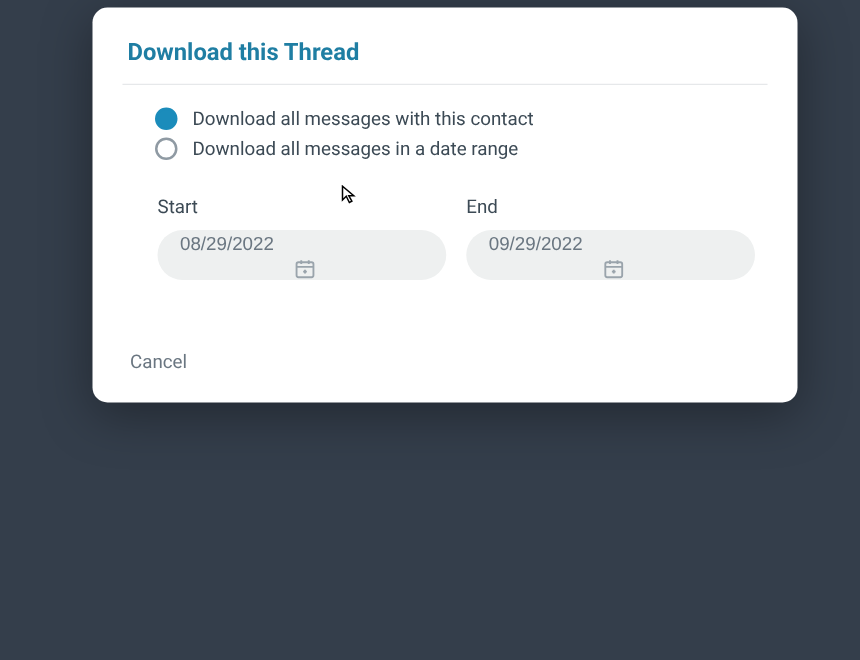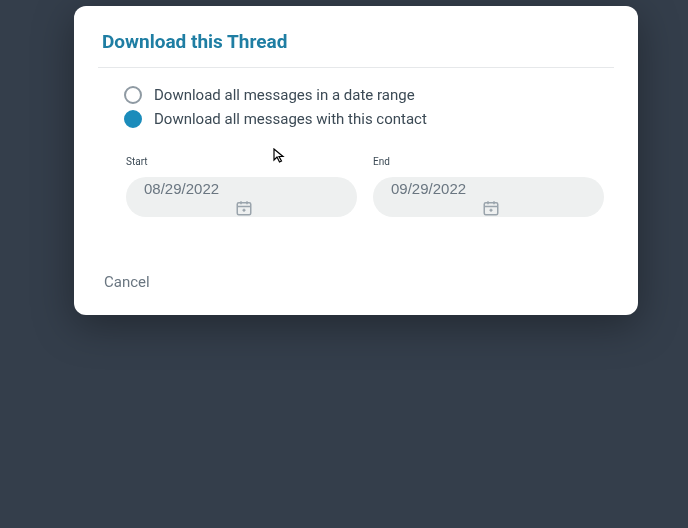--- a/index.html
+++ b/index.html
@@ -70,21 +70,21 @@
       display: flex;
       gap: 16px;
       padding-left: 24px;
       padding-right: 24px;
     }
     .date-col {
       flex: 1;
     }
     .date-label {
       color: #3c4a55;
-      font-size: 10px;
+      font-size: 15px;
       margin-bottom: 10px;
       display: block;
     }
     .date-input {
       background: #eef0f0;
       border-radius: 22px;
       height: 40px;
       display: flex;
       align-items: center;
       padding: 0 14px 0 18px;
@@ -141,30 +141,30 @@
 <body>
 
 <div class="backdrop"></div>
 
 <div class="dialog">
   <div class="dialog-title">Download this Thread</div>
   <div class="divider"></div>
 
   <div class="radio-group">
     <div class="radio-row">
+      <div class="radio-outer selected">
+        
+      </div>
+      <span class="radio-label">Download all messages with this contact</span>
+    </div>
+    <div class="radio-row">
       <div class="radio-outer">
         
       </div>
       <span class="radio-label">Download all messages in a date range</span>
-    </div>
-    <div class="radio-row">
-      <div class="radio-outer selected">
-        
-      </div>
-      <span class="radio-label">Download all messages with this contact</span>
     </div>
   </div>
 
   <div class="date-row">
     <div class="date-col">
       <span class="date-label">Start</span>
       <div class="date-input">
         <input class="date-value" value="08/29/2022" style="">
         <svg class="cal-icon" viewBox="0 0 24 24" fill="none" stroke="currentColor" stroke-width="2">
           <rect x="3" y="5" width="18" height="16" rx="2"></rect>

